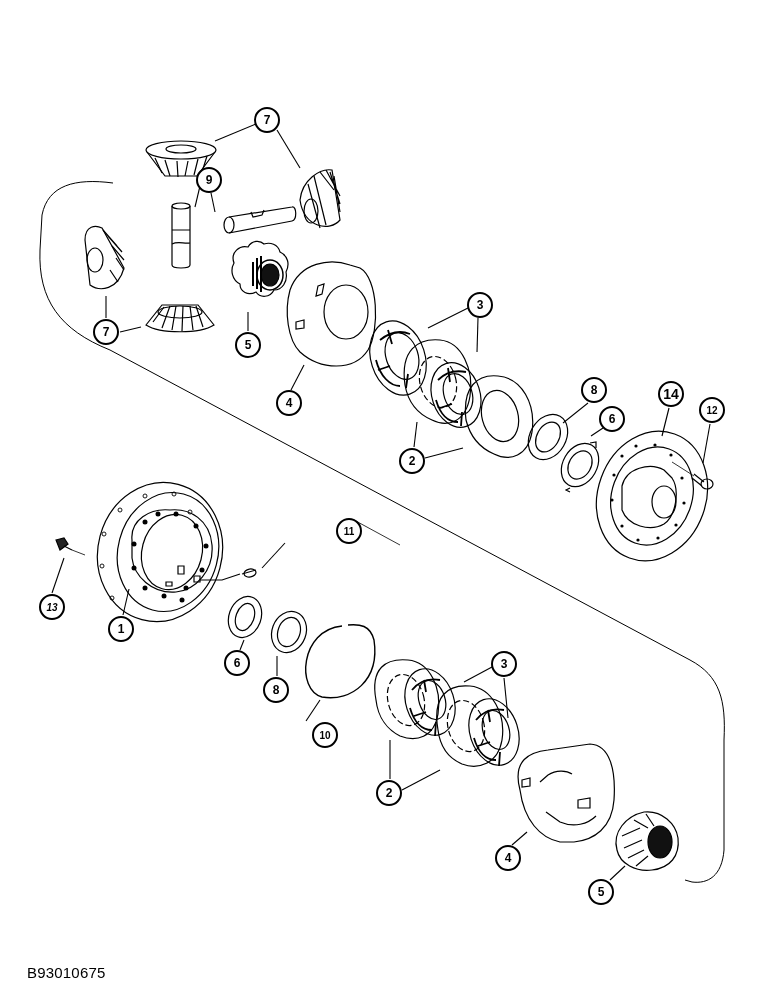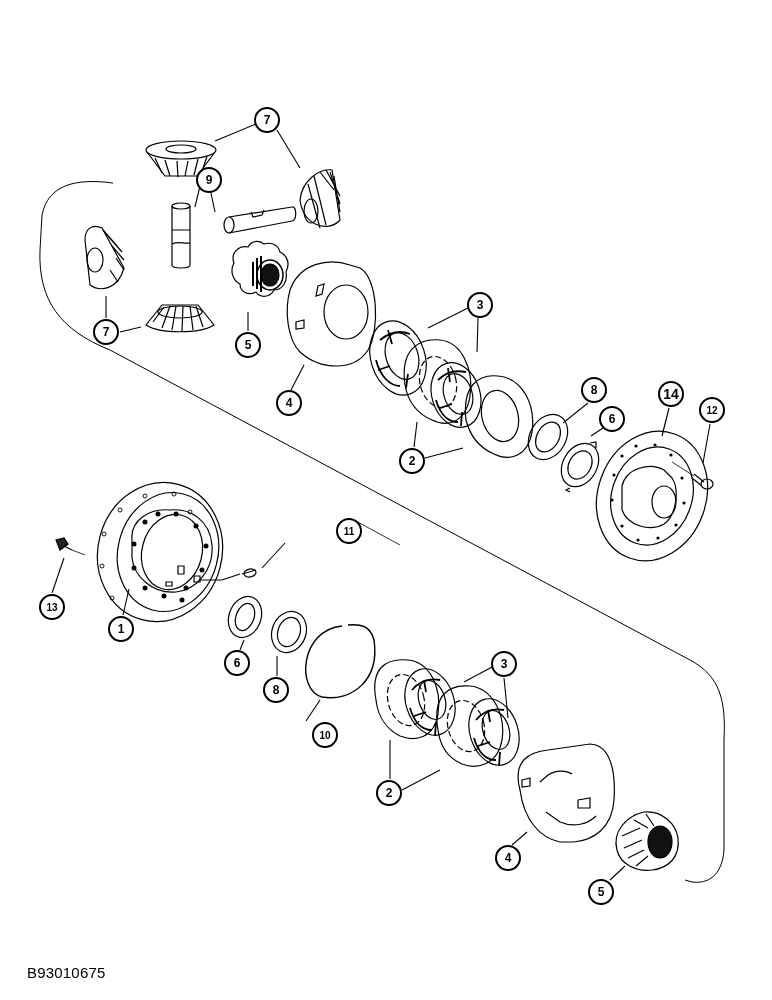--- a/index.html
+++ b/index.html
@@ -243,21 +243,21 @@
     <div class="callout" style="left: 106px; top: 332px;">7</div>
     <div class="callout" style="left: 248px; top: 345px;">5</div>
     <div class="callout" style="left: 289px; top: 403px;">4</div>
     <div class="callout" style="left: 480px; top: 305px;">3</div>
     <div class="callout" style="left: 594px; top: 390px;">8</div>
     <div class="callout" style="left: 612px; top: 419px;">6</div>
     <div class="callout" style="left: 671px; top: 394px; font-size: 14px;">14</div>
     <div class="callout" style="left: 712px; top: 410px; font-size: 10px;">12</div>
     <div class="callout" style="left: 412px; top: 461px;">2</div>
     <div class="callout" style="left: 291px; top: 531px; font-size: 10px; margin-left: 45px;">11</div>
-    <div class="callout" style="left: 52px; top: 607px; font-size: 10px;">13</div>
+    <div class="callout" style="left: 52px; top: 607px; font-size: 10px; font-style: italic;">13</div>
     <div class="callout" style="left: 121px; top: 629px;">1</div>
     <div class="callout" style="left: 237px; top: 663px;">6</div>
     <div class="callout" style="left: 276px; top: 690px;">8</div>
     <div class="callout" style="left: 304px; top: 735px; font-size: 10px; margin-left: 8px;">10</div>
     <div class="callout" style="left: 504px; top: 664px;">3</div>
     <div class="callout" style="left: 389px; top: 793px;">2</div>
     <div class="callout" style="left: 508px; top: 858px;">4</div>
     <div class="callout" style="left: 601px; top: 892px;">5</div>
   </div>
 

